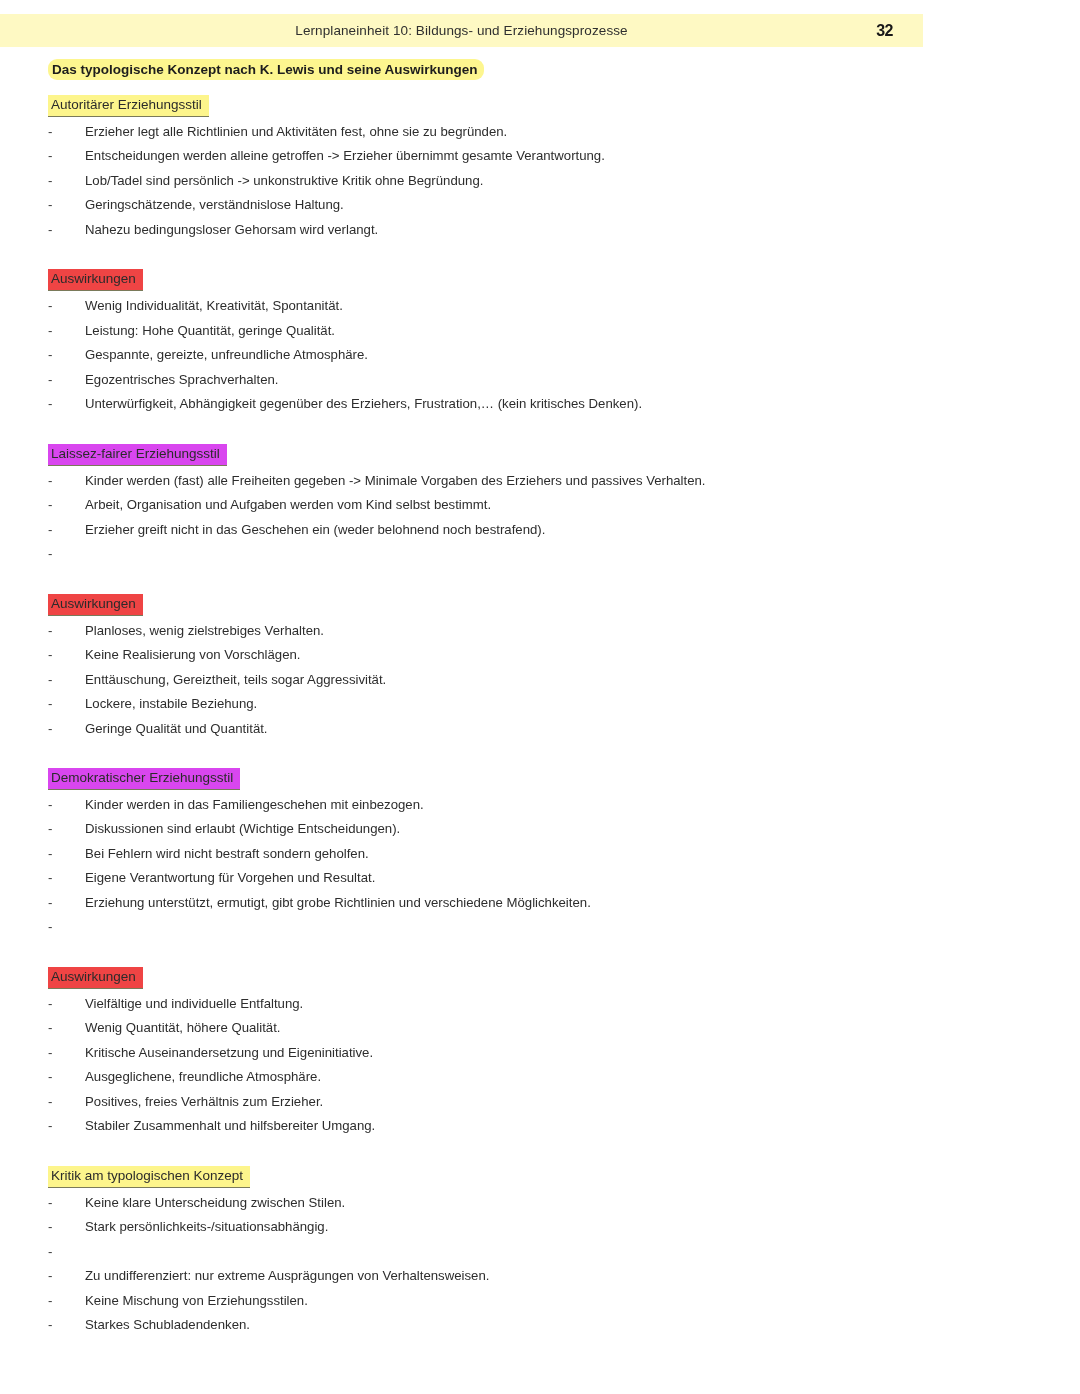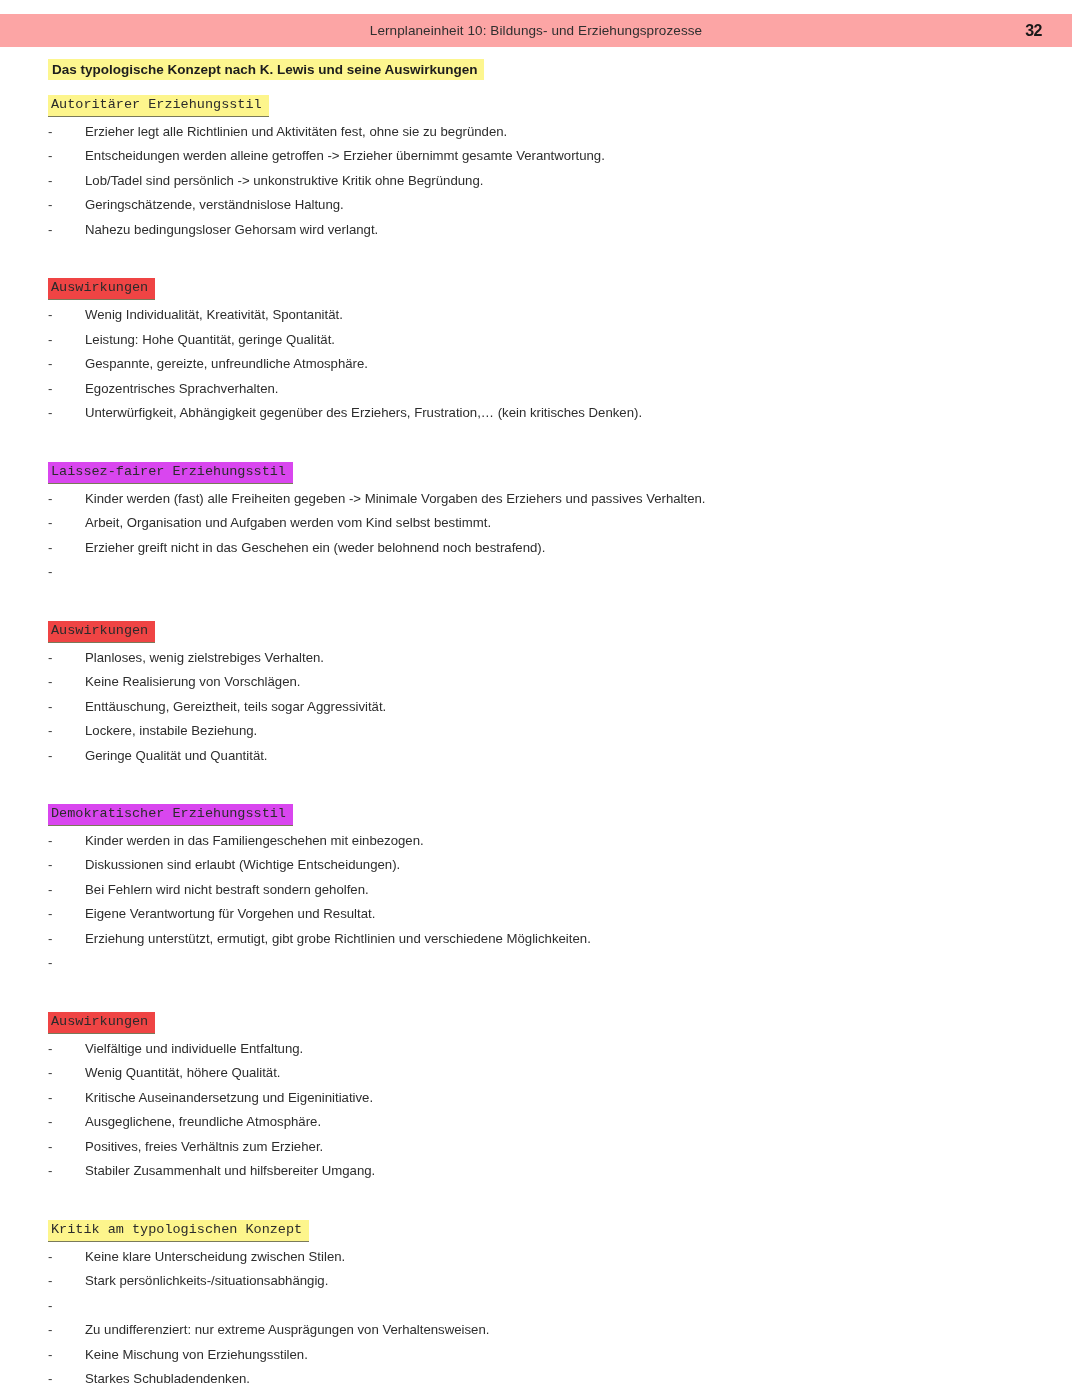--- a/index.html
+++ b/index.html
@@ -15,23 +15,23 @@
     color: #2b2b2b;
     position: relative;
     overflow: hidden;
   }
 
   
   .page-header {
     position: absolute;
     top: 14px;
     left: 0;
-    width: 1072px;
+    width: 923px;
     height: 33px;
-    background: #fca5a5;
+    background: #fef9c3;
     display: flex;
     align-items: center;
     justify-content: center;
   }
   .header-title {
     font-size: 13.5px;
     color: #2f2f2f;
     letter-spacing: 0.1px;
     white-space: nowrap;
   }
@@ -62,29 +62,28 @@
   .title-main {
     font-size: 13.5px;
     font-weight: bold;
     color: #1d1d1d;
     margin: 0 0 18px 0;
     display: block;
   }
   .title-main .hl {
     background: #fdf68f;
     padding: 3px 6px 3px 4px;
-    border-radius: 0;
+    border-radius: 9px;
     box-decoration-break: clone;
     -webkit-box-decoration-break: clone;
   }
 
   .section-heading {
-    margin: 9px 0 8px 0;
+    margin: 0 0 8px 0;
     display: block;
-    font-family: Liberation Mono, monospace;
   }
   .section-heading .hl {
     font-size: 13.5px;
     color: #2b2b2b;
     background: #fdf58c;
     padding: 2px 7px 2px 3px;
     border-bottom: 1.4px solid #7a7a5a;
     display: inline-block;
     line-height: 1.25;
   }

